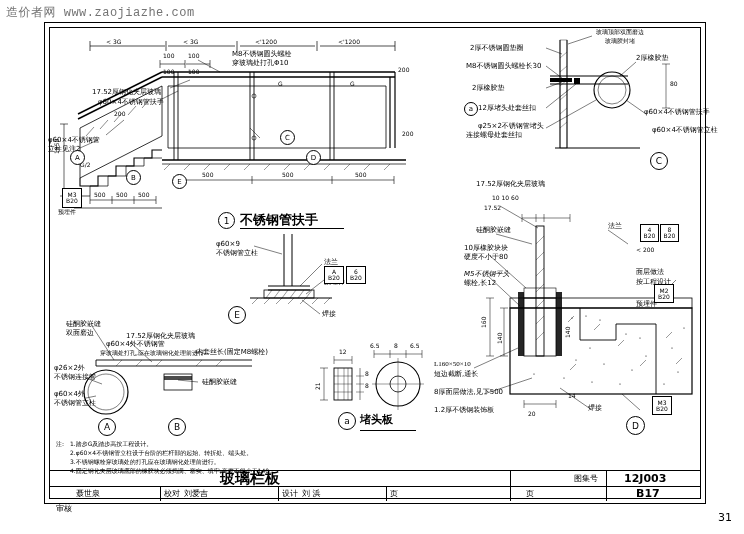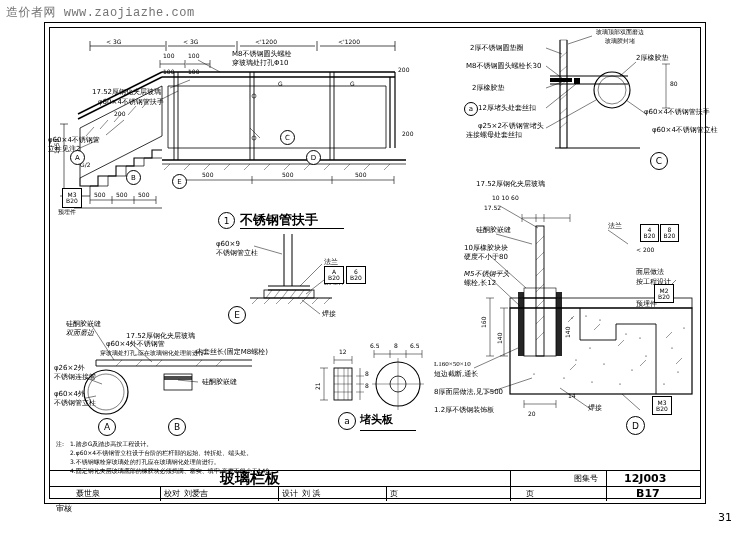--- a/index.html
+++ b/index.html
@@ -438,21 +438,21 @@
         <rect x="108" y="56" width="28" height="16" fill="none" stroke="#000" stroke-width="0.8"></rect>
         <rect x="108" y="58" width="28" height="4" fill="#000" opacity="0.7"></rect>
 
         <line x1="36" y1="8" x2="58" y2="42" stroke="#000" stroke-width="0.5"></line>
         <line x1="74" y1="24" x2="96" y2="44" stroke="#000" stroke-width="0.5"></line>
         <line x1="30" y1="60" x2="46" y2="66" stroke="#000" stroke-width="0.5"></line>
         <line x1="30" y1="80" x2="40" y2="78" stroke="#000" stroke-width="0.5"></line>
         <line x1="142" y1="64" x2="122" y2="62" stroke="#000" stroke-width="0.5"></line>
       </svg>
       <div class="t cn" style="left:10px;top:2px;">硅酮胶嵌缝</div>
-      <div class="t cn" style="left:10px;top:11px;font-style:italic;">双面磨边</div>
+      <div class="t cn" style="left:10px;top:11px;">双面磨边</div>
       <div class="t cn" style="left:70px;top:14px;">17.52厚钢化夹层玻璃</div>
       <div class="t cn" style="left:-2px;top:46px;">φ26×2外</div>
       <div class="t cn" style="left:-2px;top:55px;">不锈钢连接管</div>
       <div class="t cn" style="left:-2px;top:72px;">φ60×4外</div>
       <div class="t cn" style="left:-2px;top:81px;">不锈钢管立柱</div>
       <div class="t cn" style="left:50px;top:22px;">φ60×4外不锈钢管</div>
       <div class="t cn t6" style="left:44px;top:31px;">穿玻璃处打孔,应在玻璃钢化处理前进行</div>
       <div class="t cn" style="left:140px;top:30px;">内套丝长(固定M8螺栓)</div>
       <div class="t cn" style="left:146px;top:60px;">硅酮胶嵌缝</div>
       <div class="circ" style="left:42px;top:100px;width:16px;height:16px;font-size:9px;">A</div>

